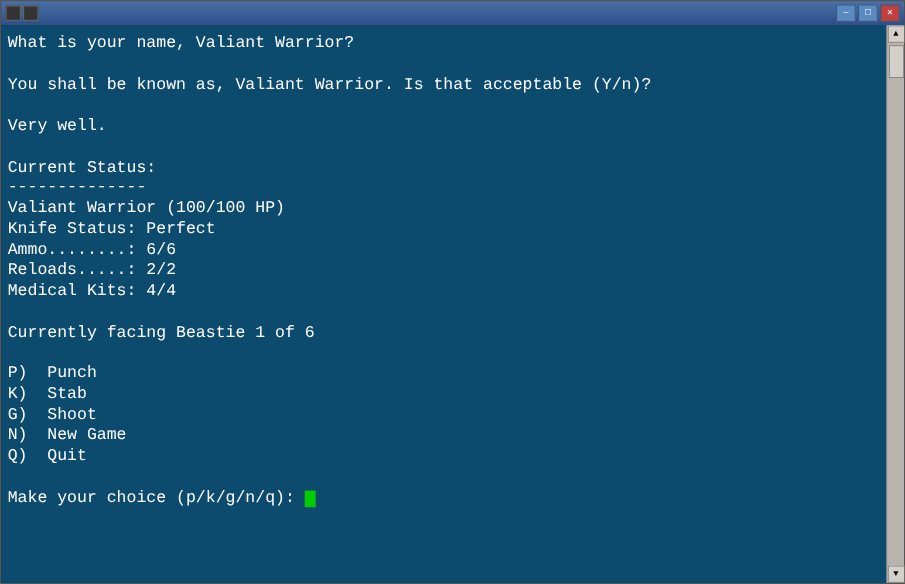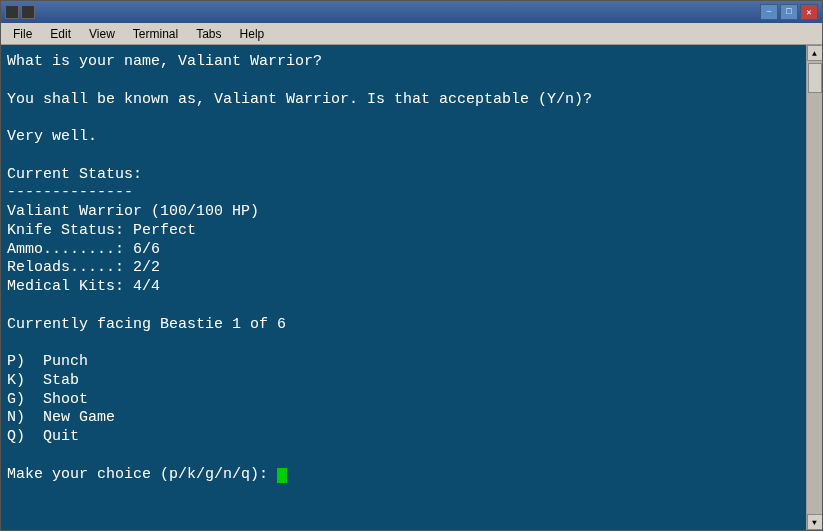--- a/index.html
+++ b/index.html
@@ -183,28 +183,20 @@
         <div class="title-icon"></div>
       </div>
     </div>
     <div class="title-bar-right">
       <div class="win-btn">⎯</div>
       <div class="win-btn">□</div>
       <div class="win-btn close">✕</div>
     </div>
   </div>
 
-  <div class="menu-bar">
-    <div class="menu-item">File</div>
-    <div class="menu-item">Edit</div>
-    <div class="menu-item">View</div>
-    <div class="menu-item">Terminal</div>
-    <div class="menu-item">Tabs</div>
-    <div class="menu-item">Help</div>
-  </div>
 
   <div class="terminal-container">
     <div class="terminal-content" id="terminal-output">What is your name, Valiant Warrior?
 
 You shall be known as, Valiant Warrior. Is that acceptable (Y/n)?
 
 Very well.
 
 Current Status:
 --------------

